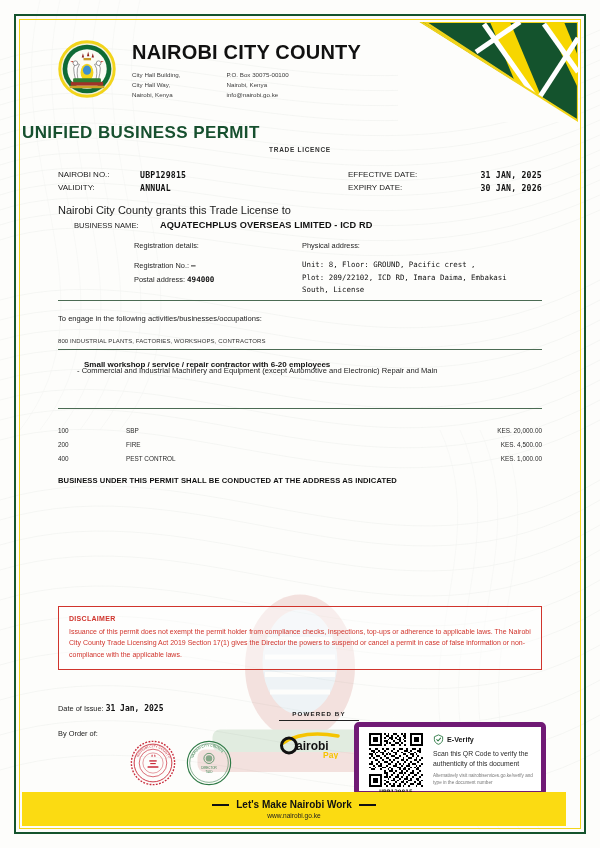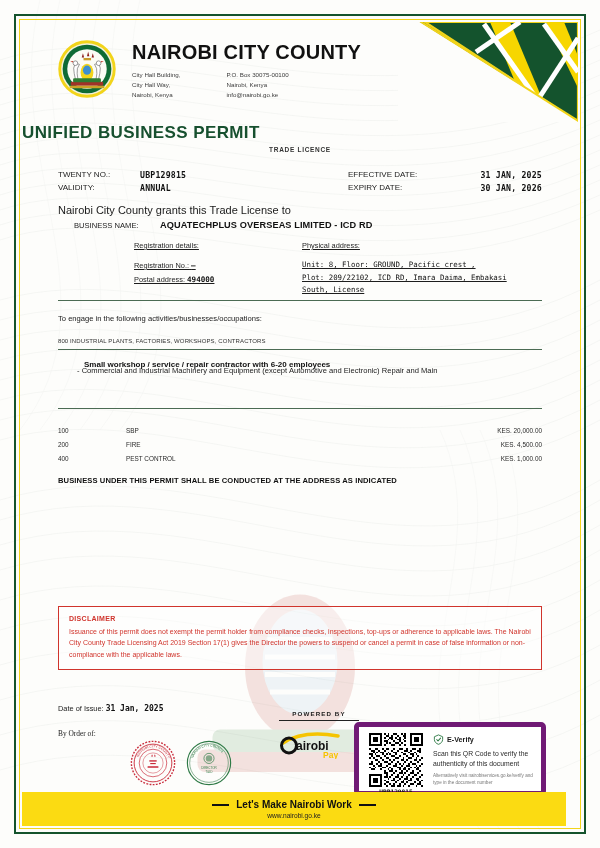--- a/index.html
+++ b/index.html
@@ -108,21 +108,21 @@
   }
   .bn-label { font-size: 7.6px; color: #1a1a1a; width: 76px; }
   .bn-value {
     font-size: 9.2px; font-weight: bold; color: #111; letter-spacing: .1px;
   }
 
   
   .details {
     position: absolute; top: 219px; left: 112px; right: 36px;
     display: grid; grid-template-columns: 168px 1fr;
-    font-size: 7.4px; color: #1d1d1d; text-decoration: underline;
+    font-size: 7.4px; color: #1d1d1d;
   }
   .details .colhead { margin-bottom: 9px; }
   .det-line { line-height: 1.72; }
   .mono {
     font-family: "DejaVu Sans Mono", monospace;
     font-weight: bold; font-size: 7.6px; color: #111;
   }
   .addr-line {
     font-family: "DejaVu Sans Mono", monospace;
     font-size: 7.4px; color: #111; line-height: 1.72; white-space: nowrap;
@@ -202,21 +202,21 @@
   .issue-date {
     position: absolute; left: 36px; top: 682px;
     font-size: 7.4px; color: #1a1a1a;
   }
   .issue-date b {
     font-family: "DejaVu Sans Mono", monospace;
     font-weight: bold; font-size: 8px; color: #111;
   }
   .by-order {
     position: absolute; left: 36px; top: 707px;
-    font-size: 7.4px; color: #1a1a1a; font-family: Liberation Serif, serif;
+    font-size: 7.4px; color: #1a1a1a;
   }
   .seals {
     position: absolute; left: 108px; top: 718px;
     display: flex; gap: 10px; align-items: center;
   }
 
   .powered {
     position: absolute; left: 257px; top: 688px;
     width: 80px; text-align: center;
   }
@@ -384,21 +384,21 @@
             <div>info@nairobi.go.ke</div>
           </div>
         </div>
       </div>
     </div>
 
     <div class="doc-title">UNIFIED BUSINESS PERMIT</div>
     <div class="doc-sub">TRADE LICENCE</div>
 
     <div class="lic-grid">
-      <div class="lbl">TWENTY NO.:</div>
+      <div class="lbl">NAIROBI NO.:</div>
       <div class="val">UBP129815</div>
       <div></div>
       <div class="lbl">EFFECTIVE DATE:</div>
       <div class="val val-r">31 JAN, 2025</div>
 
       <div class="lbl">VALIDITY:</div>
       <div class="val">ANNUAL</div>
       <div></div>
       <div class="lbl">EXPIRY DATE:</div>
       <div class="val val-r">30 JAN, 2026</div>

